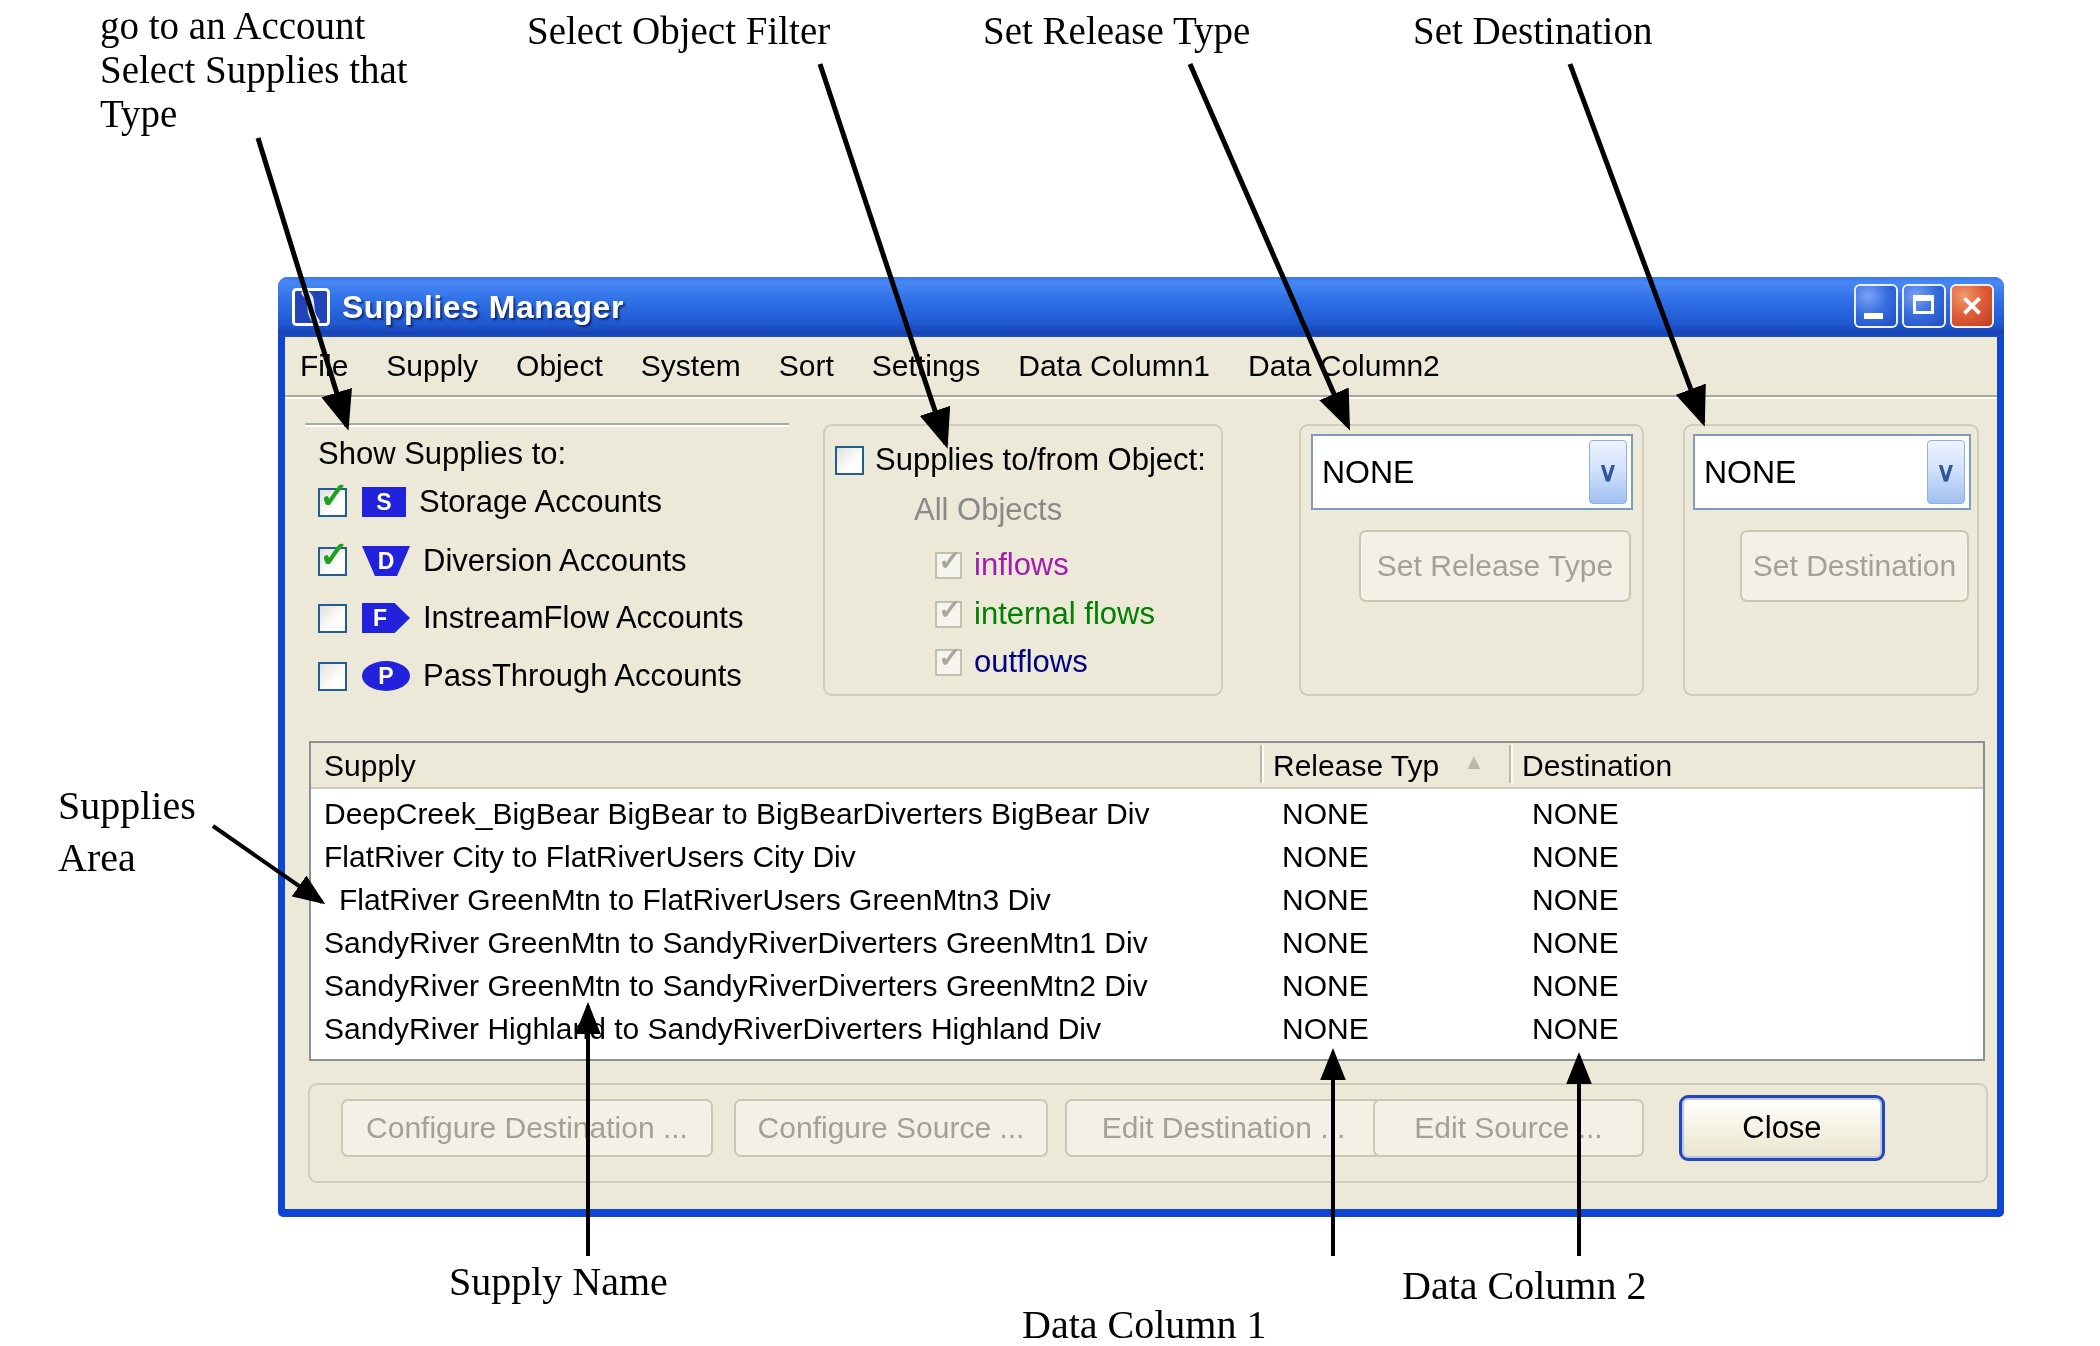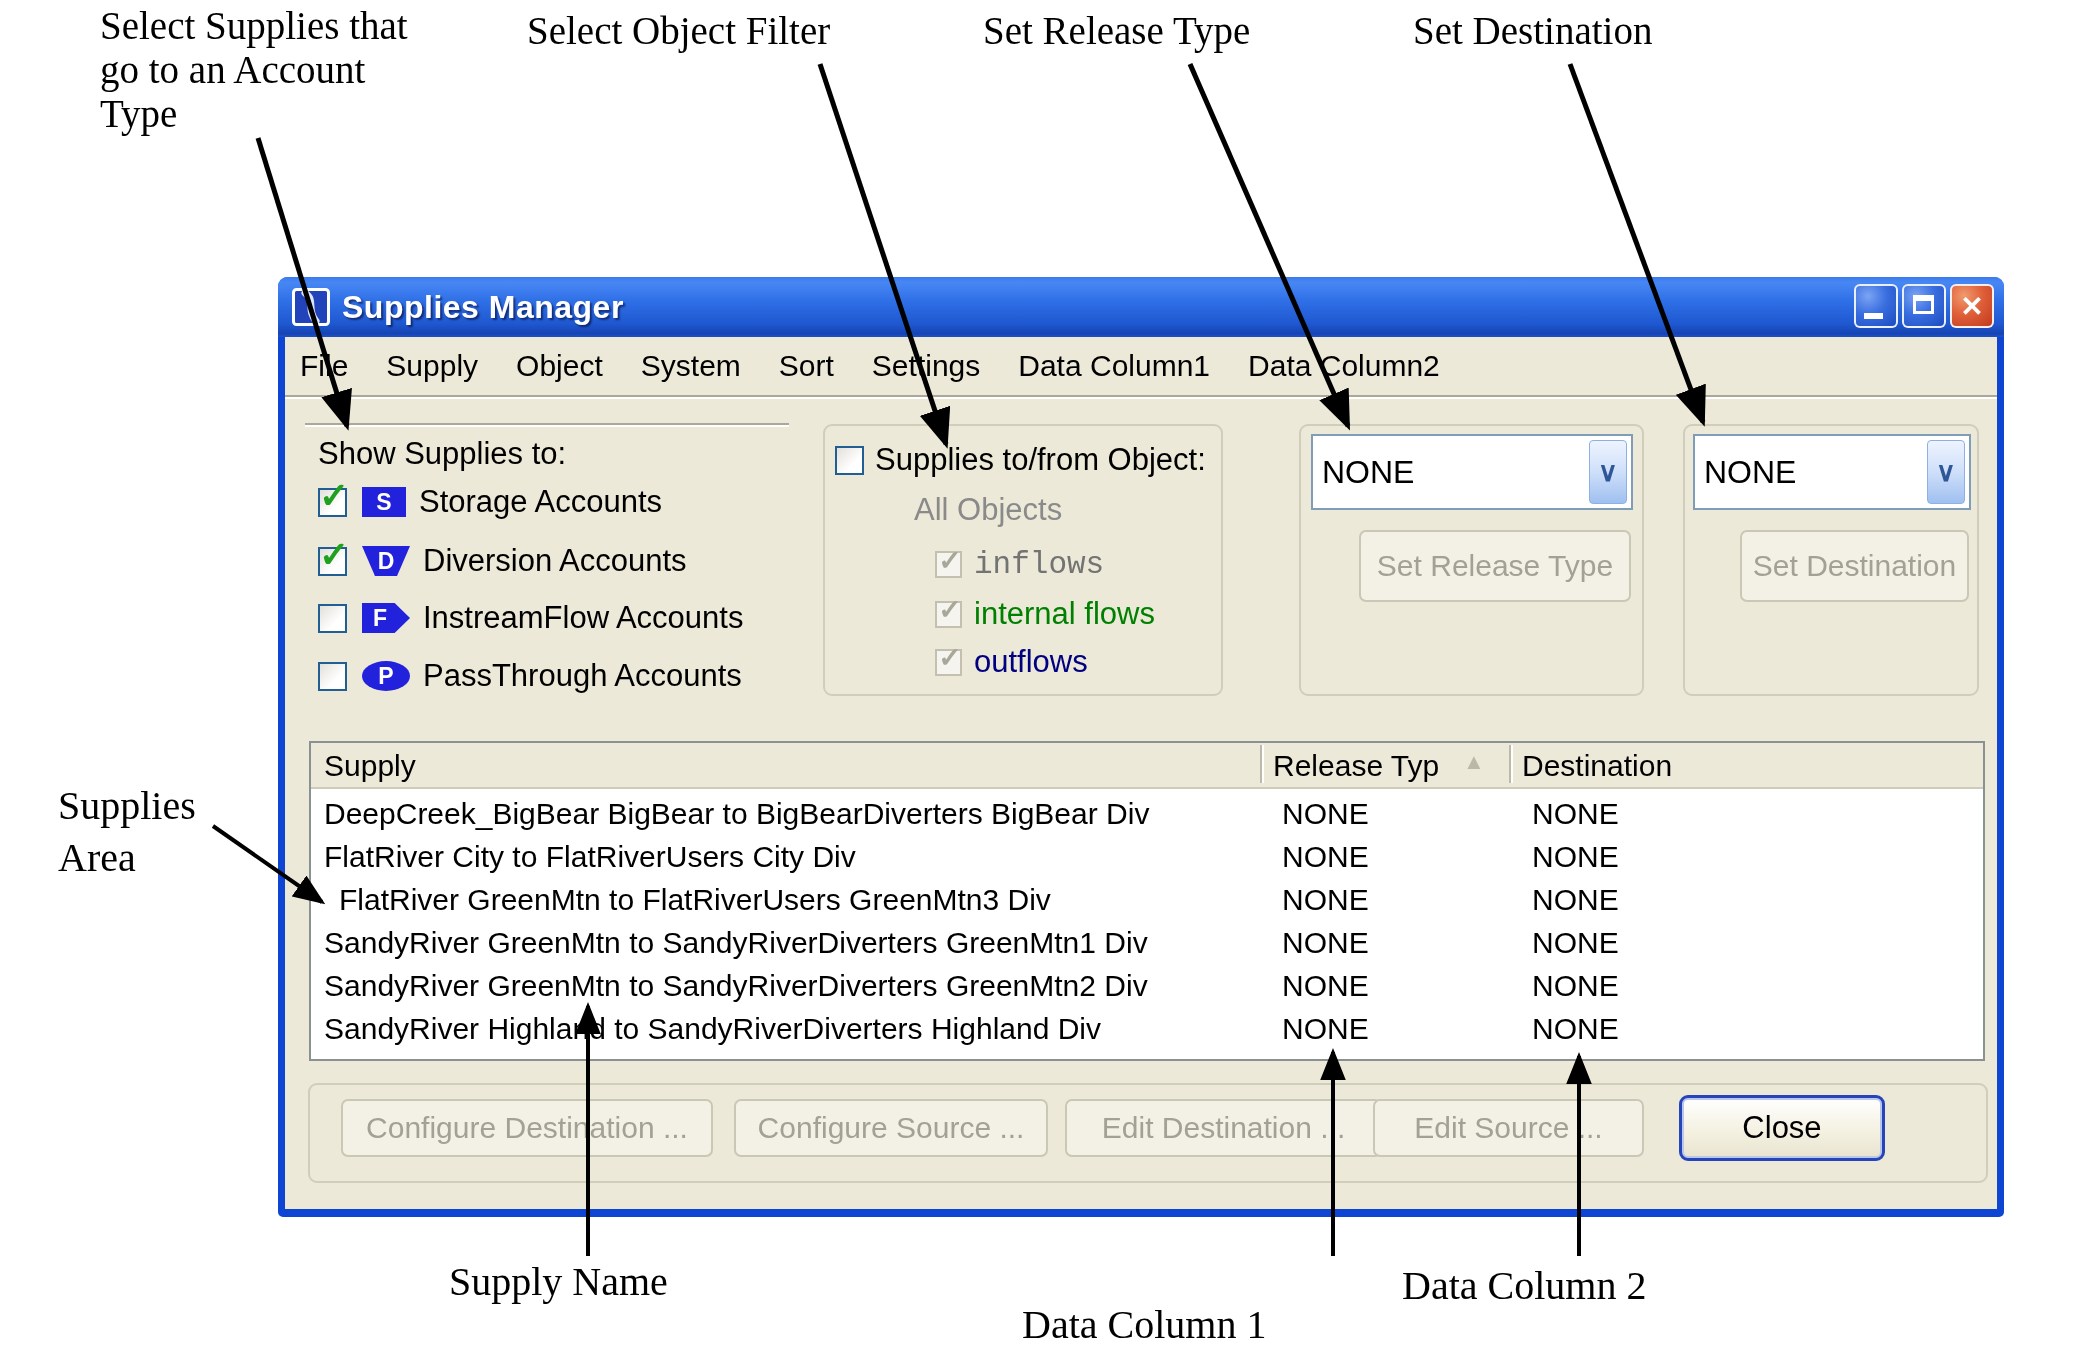--- a/index.html
+++ b/index.html
@@ -61,21 +61,21 @@
   .groupbox { position:absolute; border:2px solid #d1cdbb; border-radius:9px; box-sizing:border-box; }
   .gb-object { left:538px; top:87px; width:400px; height:272px; }
   .gb-release { left:1014px; top:87px; width:345px; height:272px; }
   .gb-dest { left:1398px; top:87px; width:296px; height:272px; }
 
   .of-cbrow { position:absolute; left:10px; top:16px; display:flex; align-items:center; }
   .of-label { margin-left:11px; font-size:31px; white-space:nowrap; }
   .of-all { position:absolute; left:89px; top:66px; font-size:31px; color:#8a8a8a; }
   .of-opt { position:absolute; left:110px; display:flex; align-items:center; }
   .of-opt .opt-label { margin-left:12px; font-size:31px; white-space:nowrap; }
-  .c-gray { color:#737373;font-family:Liberation Mono, monospace; } .c-green { color:#008000; } .c-navy { color:#000080; }
+  .c-gray { color:#a21caf; } .c-green { color:#008000; } .c-navy { color:#000080; }
 
   .combo { position:absolute; background:#fff; border:2px solid #7f9db9; box-sizing:border-box;
            display:flex; align-items:center; }
   .combo-value { flex:1; font-size:32px; padding-left:9px; color:#000; }
   .combo-btn { width:38px; height:calc(100% - 8px); margin:4px; border-radius:4px;
                background:linear-gradient(180deg,#eef4fe 0%,#cfdffa 50%,#9fc0f0 100%);
                border:1px solid #8eb0e4; display:flex; align-items:center; justify-content:center;
                color:#2f5797; font-weight:bold; font-size:27px; box-sizing:border-box; }
 
   .btn-disabled { position:absolute; background:#f3f1e6; border:2px solid #cbc7b5; border-radius:7px;
@@ -102,22 +102,22 @@
                box-sizing:border-box; }
 
   .arrow-layer { position:absolute; left:0; top:0; width:2100px; height:1346px; pointer-events:none; }
 </style>
 </head>
 <body>
 
 <div class="canvas">
 
   <div class="ann ann-top ann-lines" style="left:100px; top:4px;">
+    <div>go to an Account</div>
     <div>Select Supplies that</div>
-    <div>go to an Account</div>
     <div>Type</div>
   </div>
   <div class="ann ann-top" style="left:527px;">Select Object Filter</div>
   <div class="ann ann-top" style="left:983px;">Set Release Type</div>
   <div class="ann ann-top" style="left:1413px;">Set Destination</div>
   <div class="ann ann-lines" style="left:58px; top:780px; font-size:40px;">
     <div style="line-height:52px;">Supplies</div>
     <div style="line-height:52px;">Area</div>
   </div>
   <div class="ann" style="left:449px; top:1258px; font-size:40px;">Supply Name</div>

